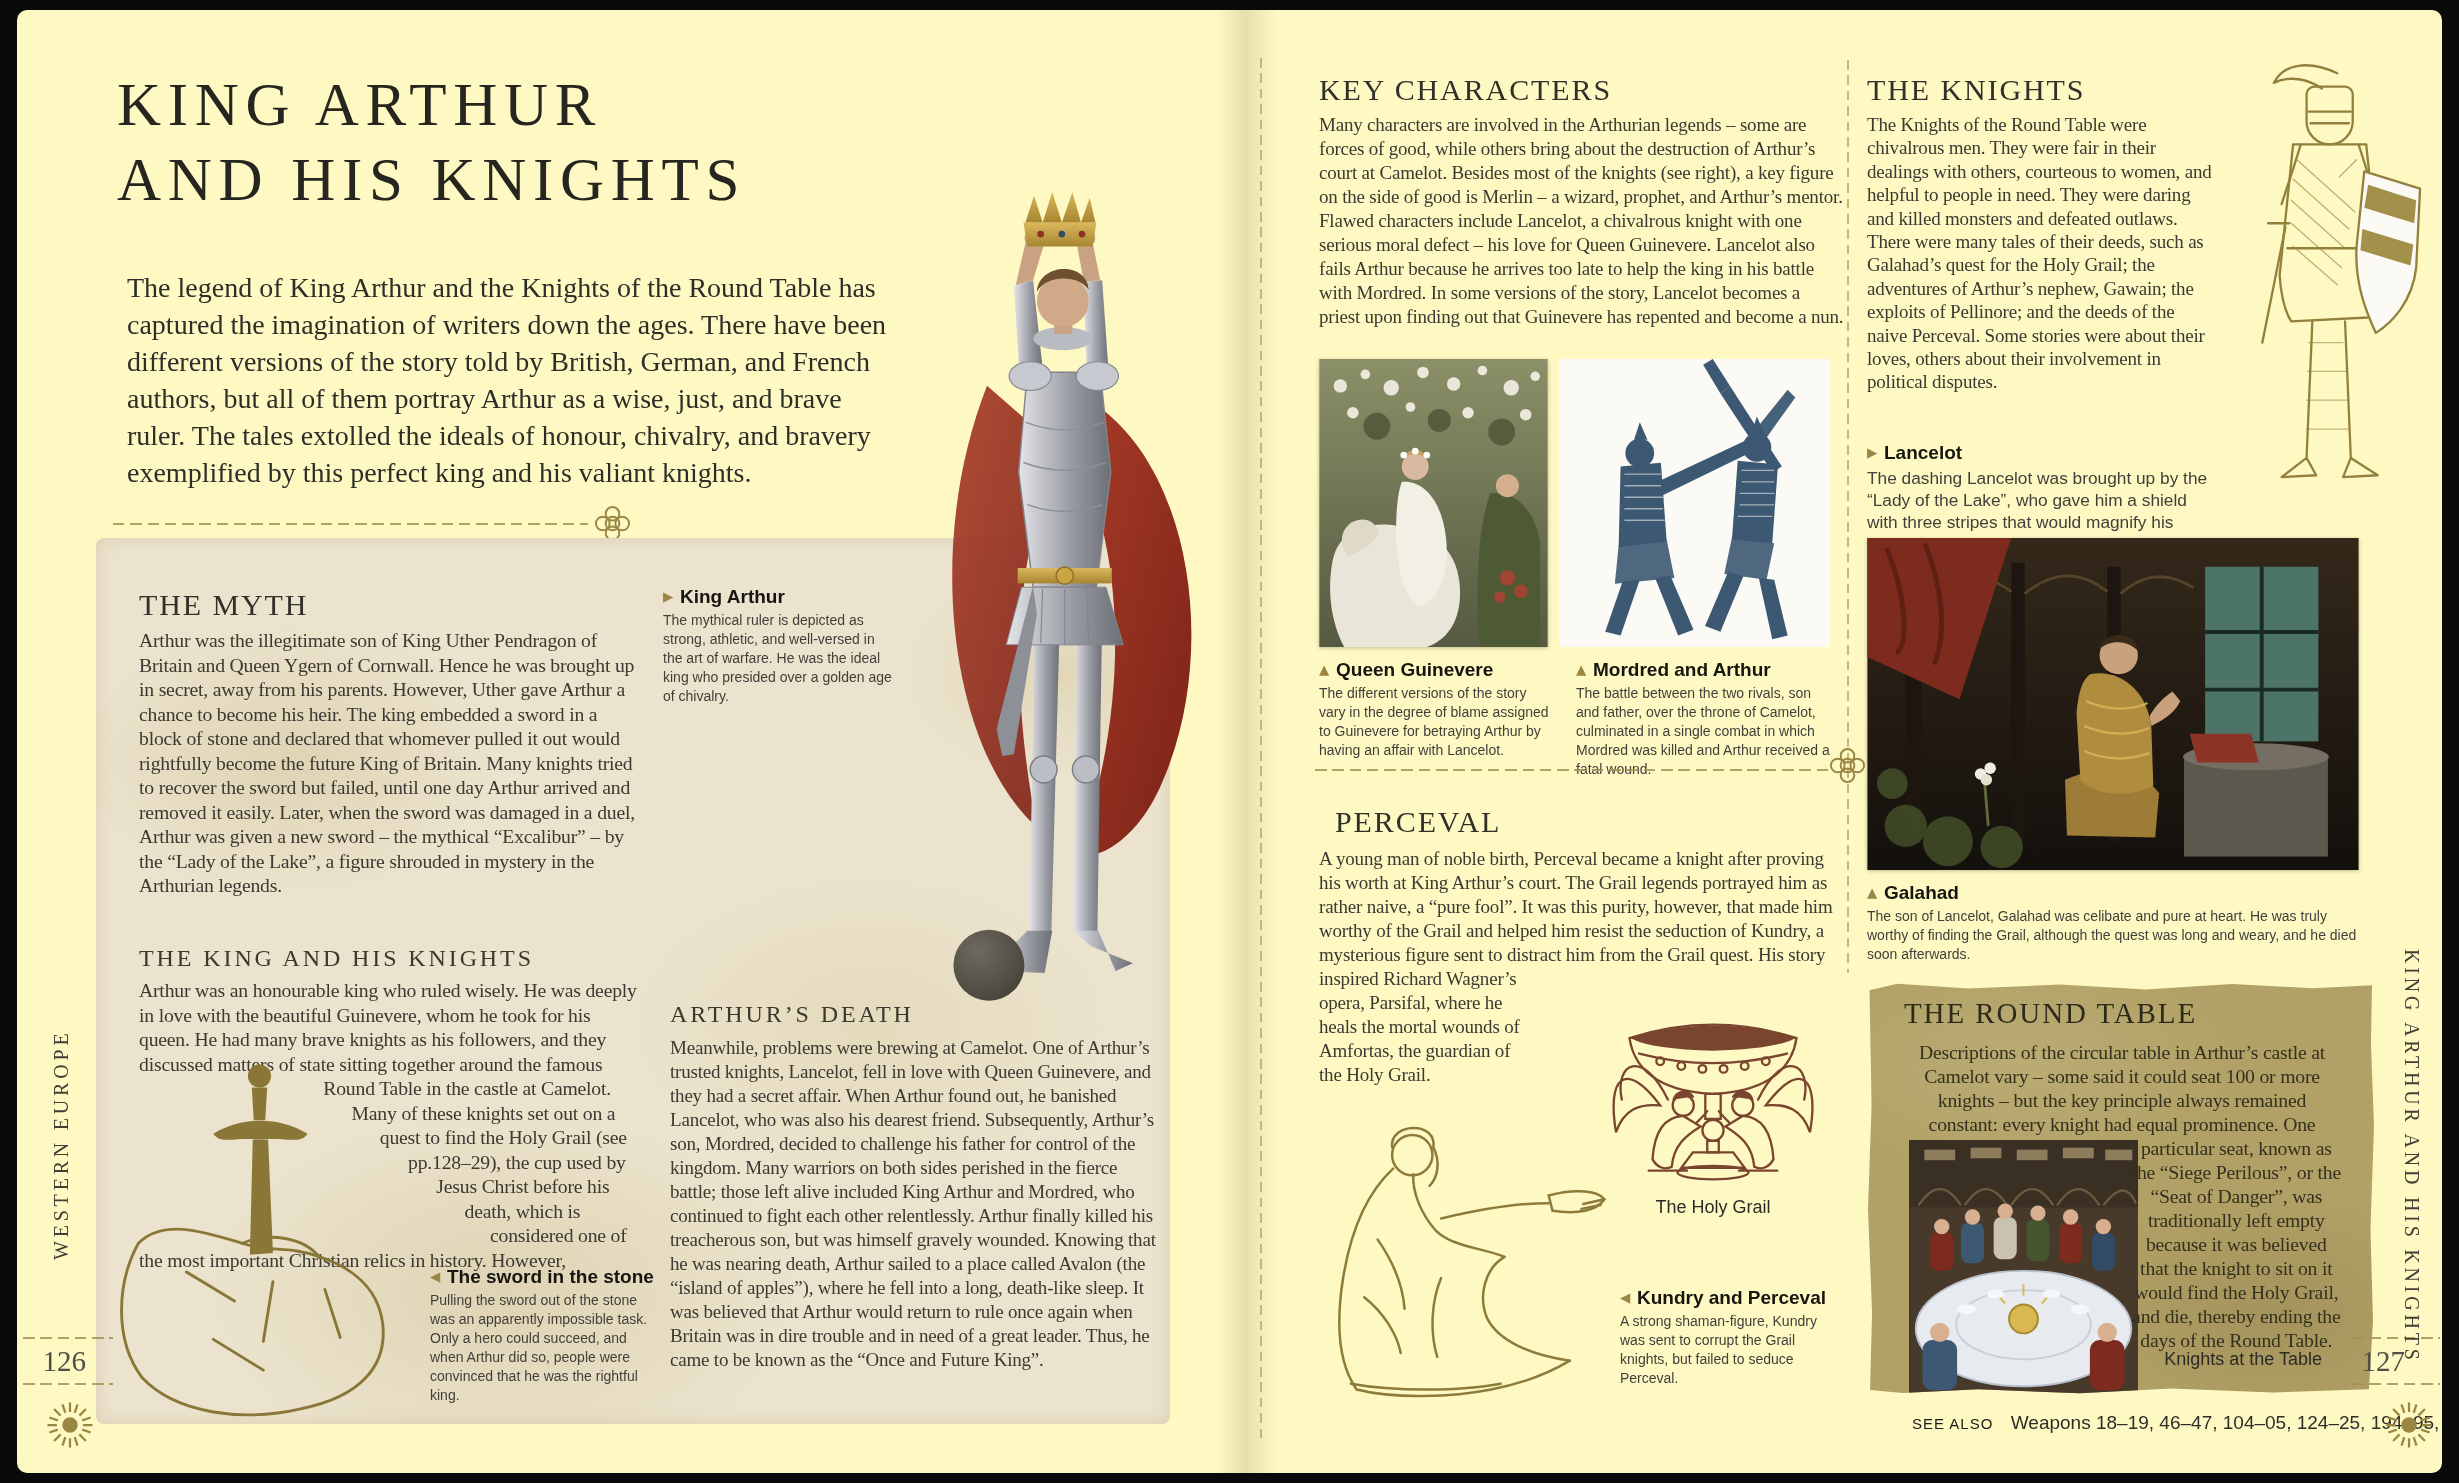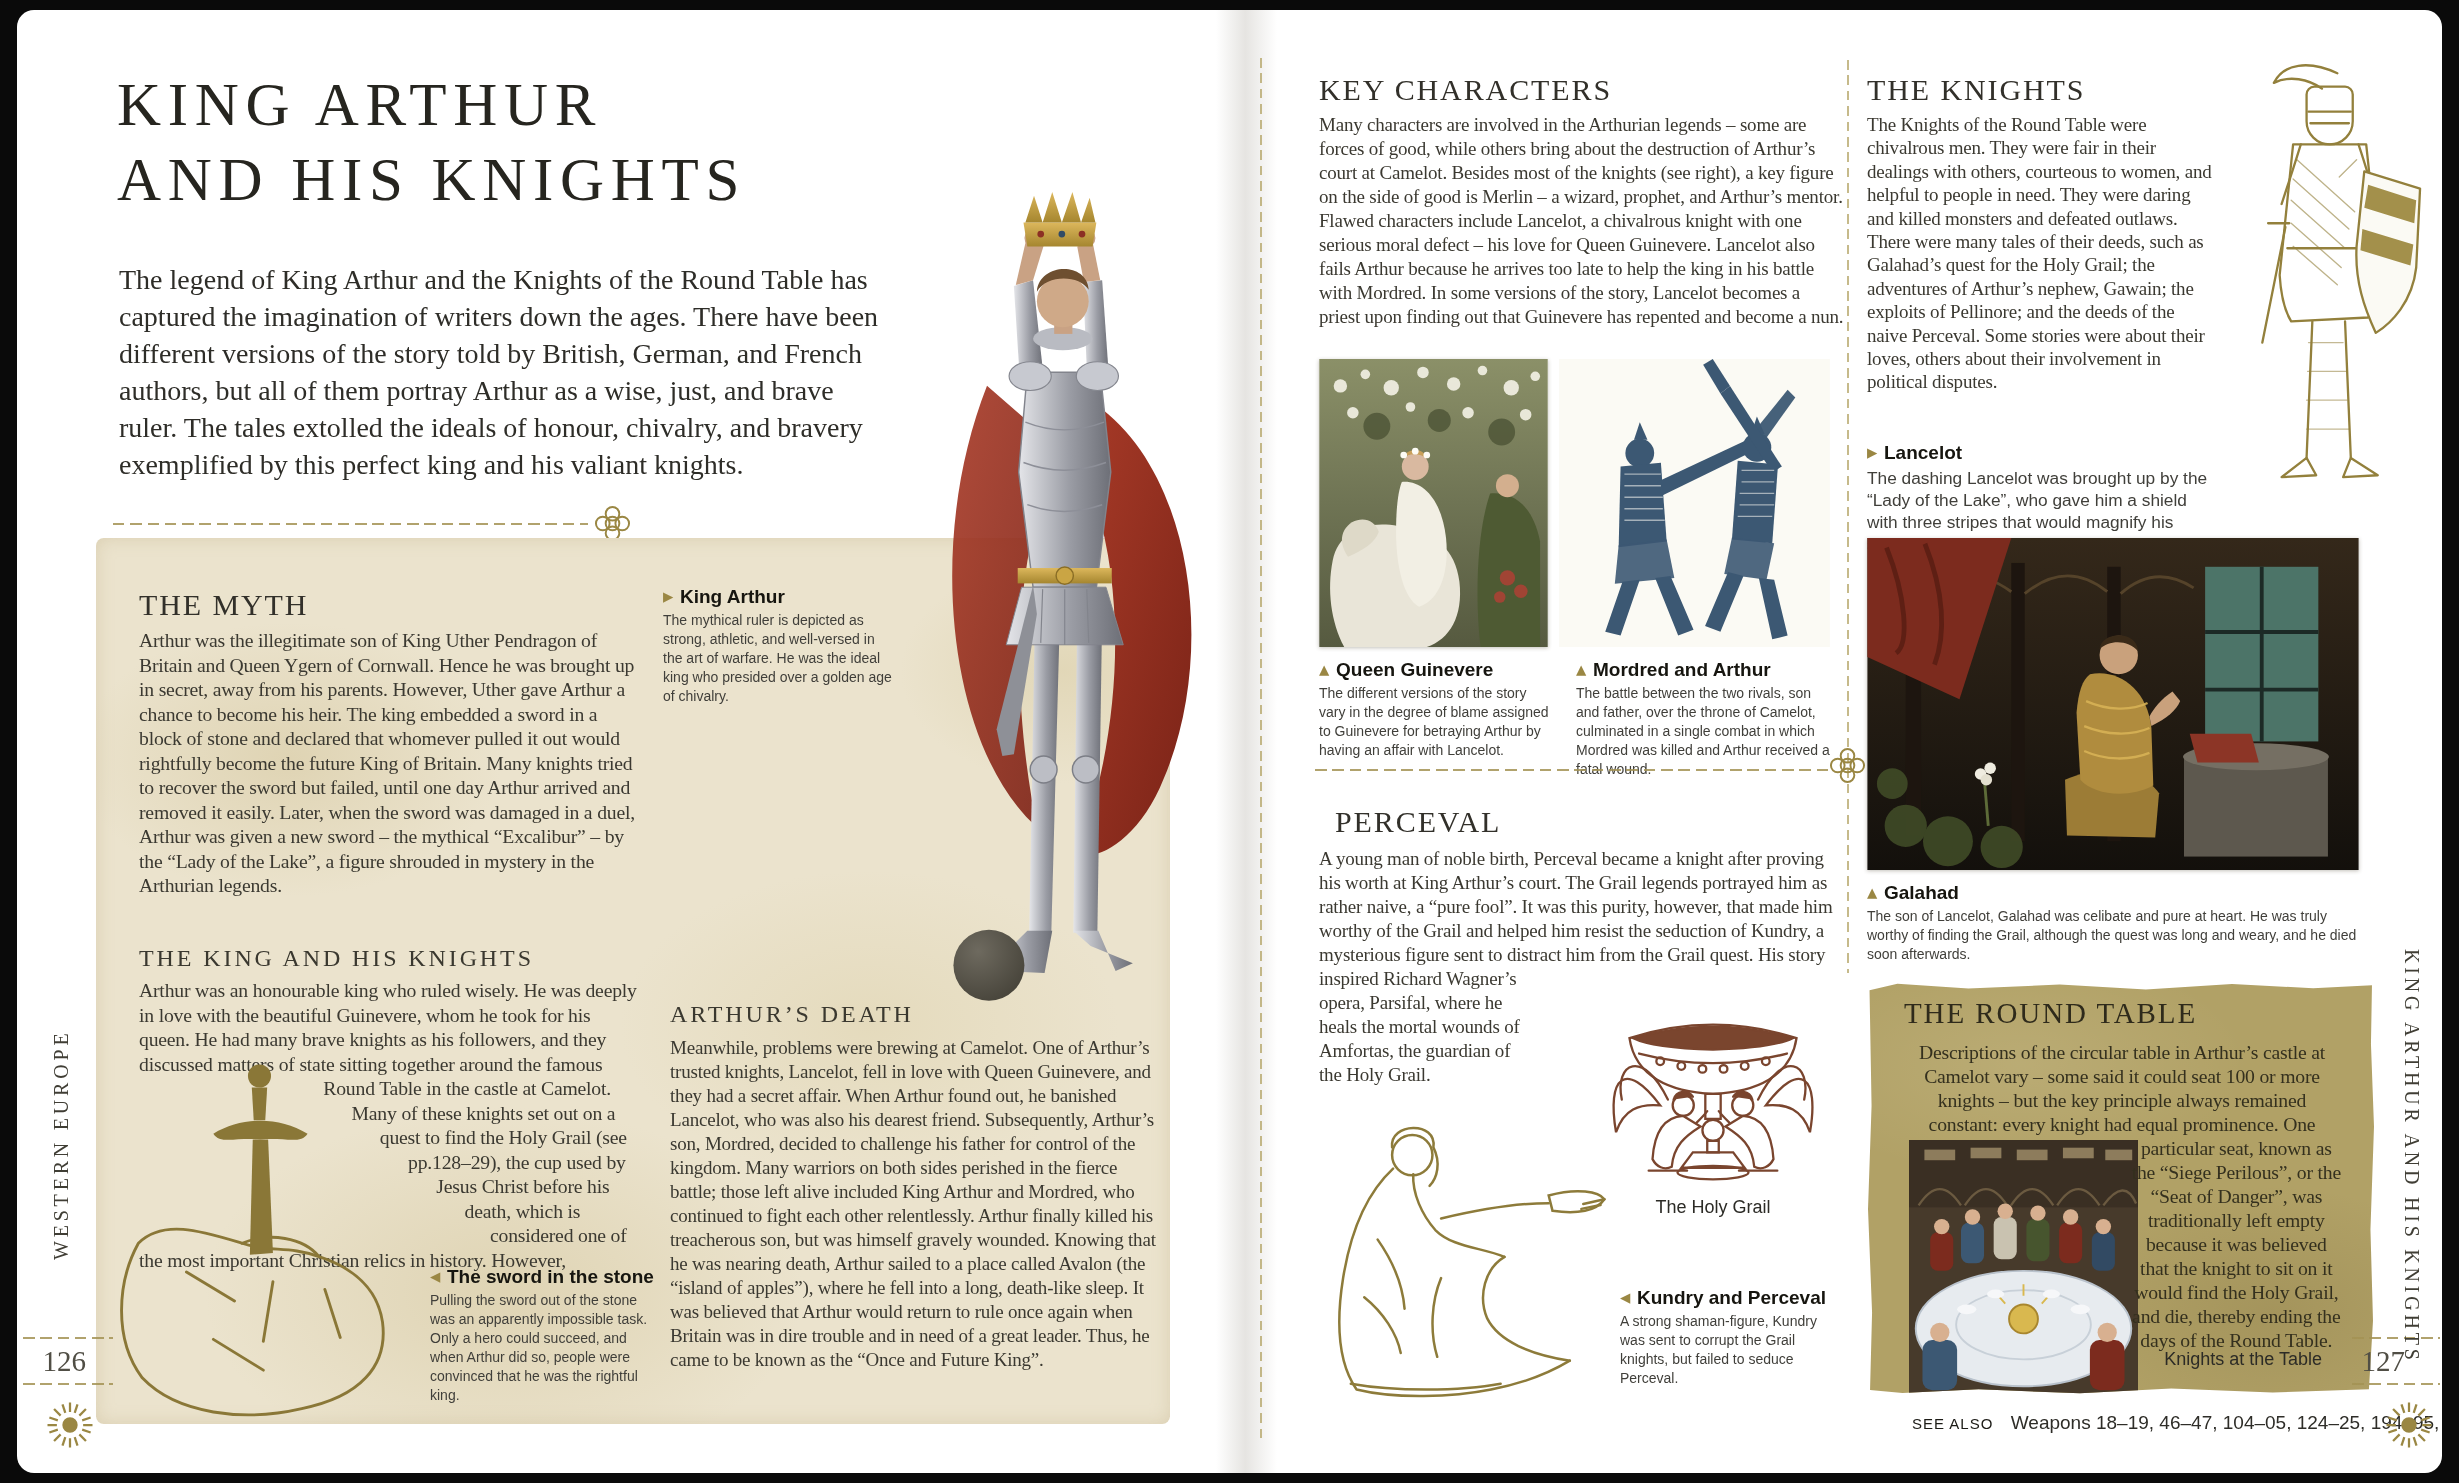--- a/index.html
+++ b/index.html
@@ -1,24 +1,24 @@
 <!DOCTYPE html>
 <html><head>
 <meta charset="utf-8">
 <style>
   html,body{margin:0;padding:0;background:#000;}
   #stage{position:relative;width:2459px;height:1483px;background:#0a0a0a;overflow:hidden;
          font-family:"Liberation Serif","DejaVu Serif",serif;}
   .abs{position:absolute;}
-  #spread{position:absolute;left:17.3px;top:9.6px;right:17.3px;bottom:9.6px;background:#ffffff;border-radius:17px;overflow:hidden;}
+  #spread{position:absolute;left:17.3px;top:9.6px;right:17.3px;bottom:9.6px;background:#fef9c3;border-radius:10px;overflow:hidden;}
   
   #pagespace{position:absolute;left:-17.3px;top:-9.6px;width:2459px;height:1483px;}
 
   .title-line{font-size:61px;line-height:75px;letter-spacing:6.7px;color:#26251f;}
-  .intro{font-size:28px;line-height:37px;color:#2e2d28;margin:4px;}
+  .intro{font-size:28px;line-height:37px;color:#2e2d28;margin:12px;}
   .big-head{font-size:30px;letter-spacing:1.9px;color:#32302a;font-weight:normal;}
   .small-head{font-size:24px;letter-spacing:2.9px;color:#3a382f;font-weight:normal;}
   .body-serif{font-size:19.7px;line-height:24.5px;letter-spacing:-0.2px;color:#3b3931;}
   .cap-title{font-family:"Liberation Sans",sans-serif;font-weight:bold;font-size:19px;color:#16150f;}
   .cap-body{font-family:"Liberation Sans",sans-serif;font-size:14px;line-height:19px;color:#403f3a;margin-top:2.9px;}
   .marker{font-family:"DejaVu Sans",sans-serif;font-size:13.4px;color:#9a8743;margin-right:6.7px;vertical-align:1.9px;}
   .hrule{height:1.9px;background:repeating-linear-gradient(90deg,#a39253 0 11.5px,rgba(163,146,83,0) 11.5px 17.3px);opacity:.85;}
   .vrule{width:1.9px;background:repeating-linear-gradient(180deg,#b3a364 0 9.6px,rgba(179,163,100,0) 9.6px 15.4px);opacity:.75;}
   .parchment{background-color:#ebe3cd;border-radius:7.7px;
     background-image:

